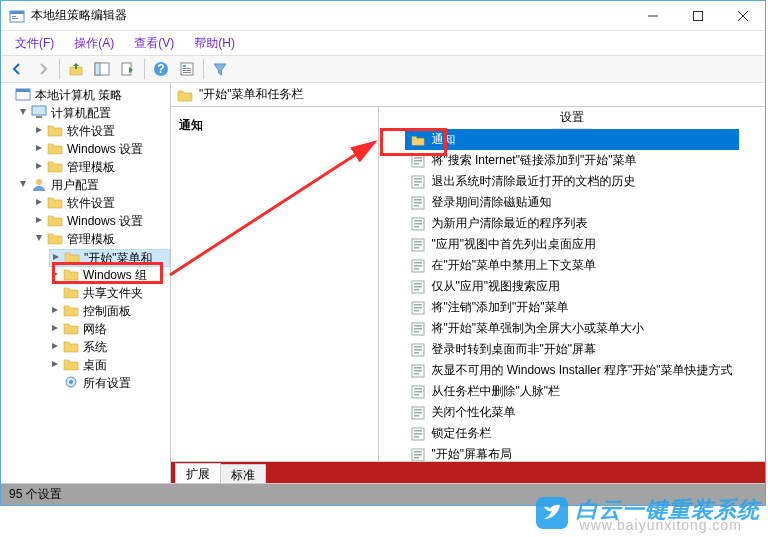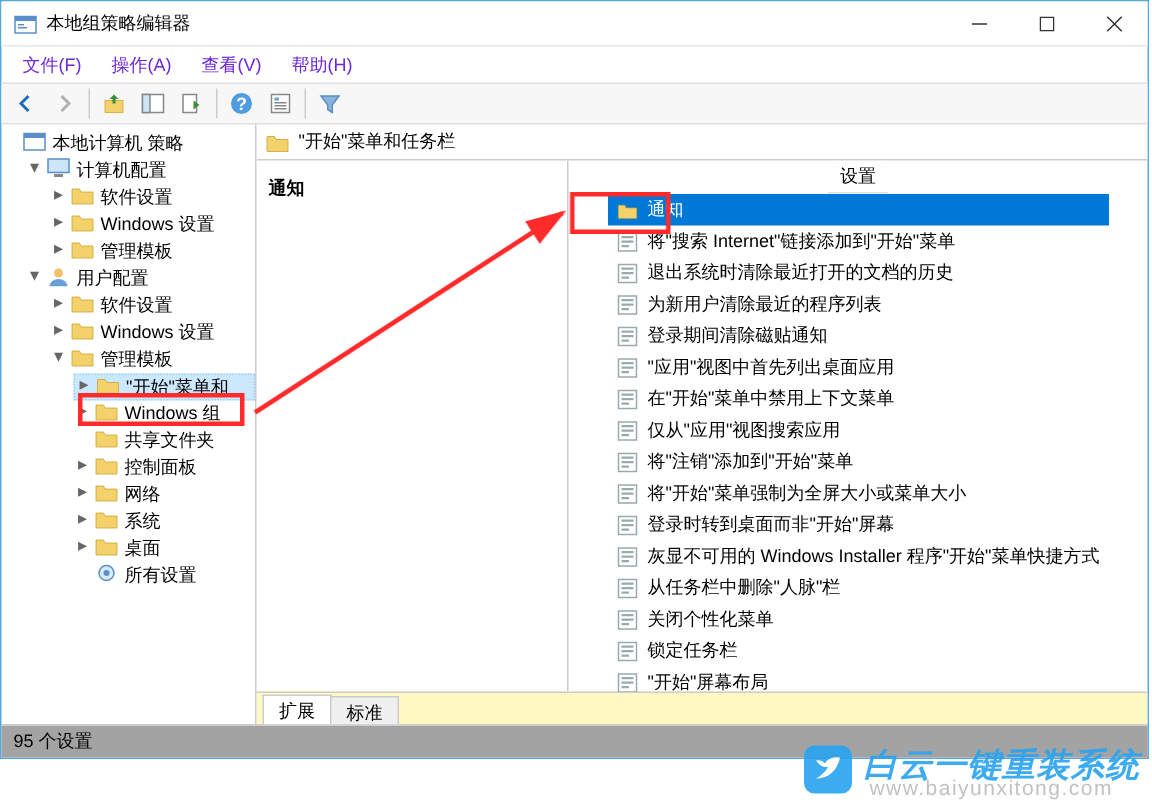--- a/index.html
+++ b/index.html
@@ -21,21 +21,21 @@
 .content-header .folder-icon { width: 16px; height: 14px; margin-right: 6px; }
 .content-body { flex: 1; display: flex; overflow: hidden; }
 .left-section { width: 208px; border-right: 1px solid #ccc; padding: 10px 8px; }
 .section-title { font-weight: bold; margin-bottom: 6px; }
 .right-section { flex: 1; display: flex; flex-direction: column; position: relative; align-items: center; }
 .col-header { height: 22px; border-bottom: 1px solid #e0e0e0; display: flex; align-items: center; padding: 0 8px; background: #fff; }
 .list { flex: 1; overflow-y: scroll; }
 .list-row { height: 21px; display: flex; align-items: center; padding: 0 6px; gap: 6px; }
 .list-row.selected { background: #0078d7; color: #fff; }
 .setting-icon { width: 14px; height: 14px; flex-shrink: 0; }
-.tabs { height: 22px; border-top: 1px solid #ccc; display: flex; align-items: center; padding: 0 4px; background: #fef9c3; }
+.tabs { height: 22px; border-top: 1px solid #ccc; display: flex; align-items: center; padding: 0 4px; background: #b91c1c; }
 .tab { padding: 2px 10px; border: 1px solid #ccc; border-bottom: none; background: #fff; margin-right: -1px; position: relative; top: 1px; }
 .tab.inactive { background: #f0f0f0; top: 2px; }
 .statusbar { height: 22px; border-top: 1px solid #ccc; display: flex; align-items: center; padding: 0 8px; background: #a3a3a3; }
 .tree { list-style: none; }
 .tree li { white-space: nowrap; }
 .tree-row { display: flex; height: 18px; padding-right: 4px; }
 .expander { width: 12px; height: 12px; display: flex; align-items: center; justify-content: center; color: #666; margin-right: 2px; flex-shrink: 0; }
 .expander.empty { visibility: hidden; }
 .node-icon { width: 16px; height: 14px; margin-right: 4px; flex-shrink: 0; }
 .tree ul { list-style: none; padding-left: 16px; }
@@ -350,30 +350,30 @@
                 </svg>
                 <span>退出系统时清除最近打开的文档的历史</span>
               </div>
               <div class="list-row">
                 <svg class="setting-icon" viewBox="0 0 14 14">
                   <rect x="1" y="1" width="12" height="12" fill="#fff" stroke="#9aa"></rect>
                   <rect x="3" y="3" width="8" height="1.5" fill="#9aa"></rect>
                   <rect x="3" y="6" width="8" height="1.5" fill="#9aa"></rect>
                   <rect x="3" y="9" width="5" height="1.5" fill="#9aa"></rect>
                 </svg>
+                <span>登录期间清除磁贴通知</span>
+              </div>
+              <div class="list-row">
+                <svg class="setting-icon" viewBox="0 0 14 14">
+                  <rect x="1" y="1" width="12" height="12" fill="#fff" stroke="#9aa"></rect>
+                  <rect x="3" y="3" width="8" height="1.5" fill="#9aa"></rect>
+                  <rect x="3" y="6" width="8" height="1.5" fill="#9aa"></rect>
+                  <rect x="3" y="9" width="5" height="1.5" fill="#9aa"></rect>
+                </svg>
                 <span>为新用户清除最近的程序列表</span>
-              </div>
-              <div class="list-row">
-                <svg class="setting-icon" viewBox="0 0 14 14">
-                  <rect x="1" y="1" width="12" height="12" fill="#fff" stroke="#9aa"></rect>
-                  <rect x="3" y="3" width="8" height="1.5" fill="#9aa"></rect>
-                  <rect x="3" y="6" width="8" height="1.5" fill="#9aa"></rect>
-                  <rect x="3" y="9" width="5" height="1.5" fill="#9aa"></rect>
-                </svg>
-                <span>登录期间清除磁贴通知</span>
               </div>
               <div class="list-row">
                 <svg class="setting-icon" viewBox="0 0 14 14">
                   <rect x="1" y="1" width="12" height="12" fill="#fff" stroke="#9aa"></rect>
                   <rect x="3" y="3" width="8" height="1.5" fill="#9aa"></rect>
                   <rect x="3" y="6" width="8" height="1.5" fill="#9aa"></rect>
                   <rect x="3" y="9" width="5" height="1.5" fill="#9aa"></rect>
                 </svg>
                 <span>"应用"视图中首先列出桌面应用</span>
               </div>

